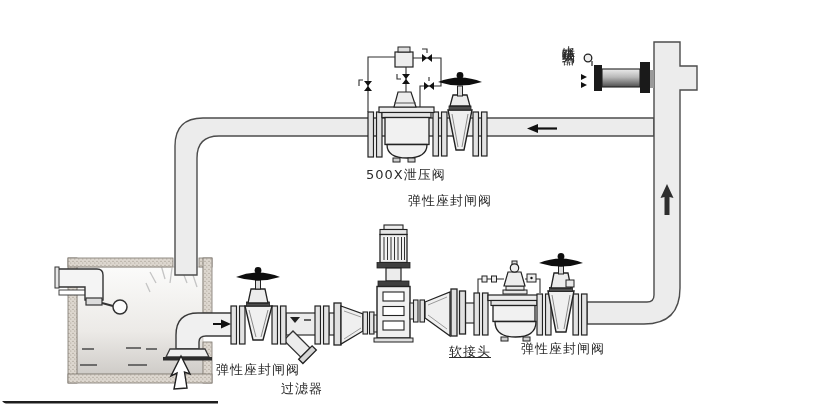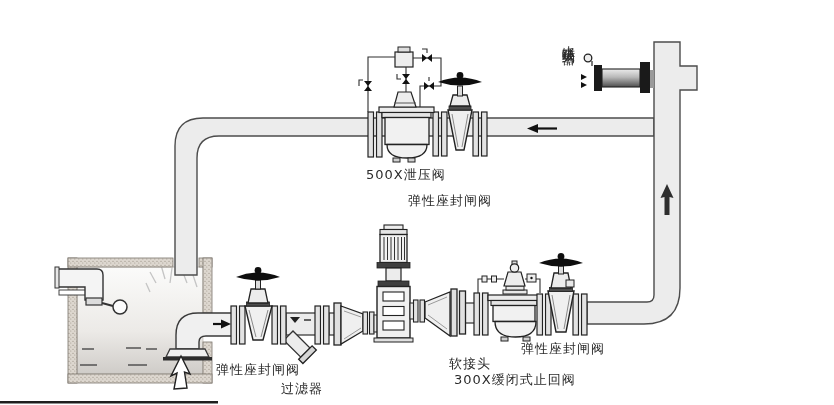--- a/index.html
+++ b/index.html
@@ -1,18 +1,19 @@
 <!DOCTYPE html>
 <html><head>
 <meta charset="utf-8">
 <style>
   html,body{margin:0;padding:0;background:#fff;}
   #stage{
     position:relative;width:834px;height:405px;background:#ffffff;overflow:hidden;
     font-family:"DejaVu Sans",sans-serif;
+    border-radius:10px;
   }
   #stage svg{position:absolute;left:0;top:0;}
   .lbl{
     position:absolute;font-size:13px;color:#2b2b2b;letter-spacing:1px;
     white-space:nowrap;font-family:"DejaVu Sans",sans-serif;
   }
   .lbl-vert{
     writing-mode:vertical-rl;text-orientation:upright;letter-spacing:2px;
   }
 </style>
@@ -284,17 +285,16 @@
 <div class="lbl" style="left:366px;top:166px;">500X泄压阀</div>
 
 <div class="lbl" style="left:408px;top:192px;">弹性座封闸阀</div>
 
 <div class="lbl" style="left:216px;top:361px;">弹性座封闸阀</div>
 
 <div class="lbl" style="left:281px;top:380px;">过滤器</div>
 
 <div class="lbl" style="left:521px;top:340px;">弹性座封闸阀</div>
 
-<div class="lbl" style="left:449px;top:355px;">软接头</div>
-
-<div class="lbl" style="left:454px;top:371px;">300X缓闭式止回阀</div>
+<div class="lbl" style="left:449px;top:343px;text-decoration:underline;">软接头</div>
+
 
 </div>
 
 </body></html>

